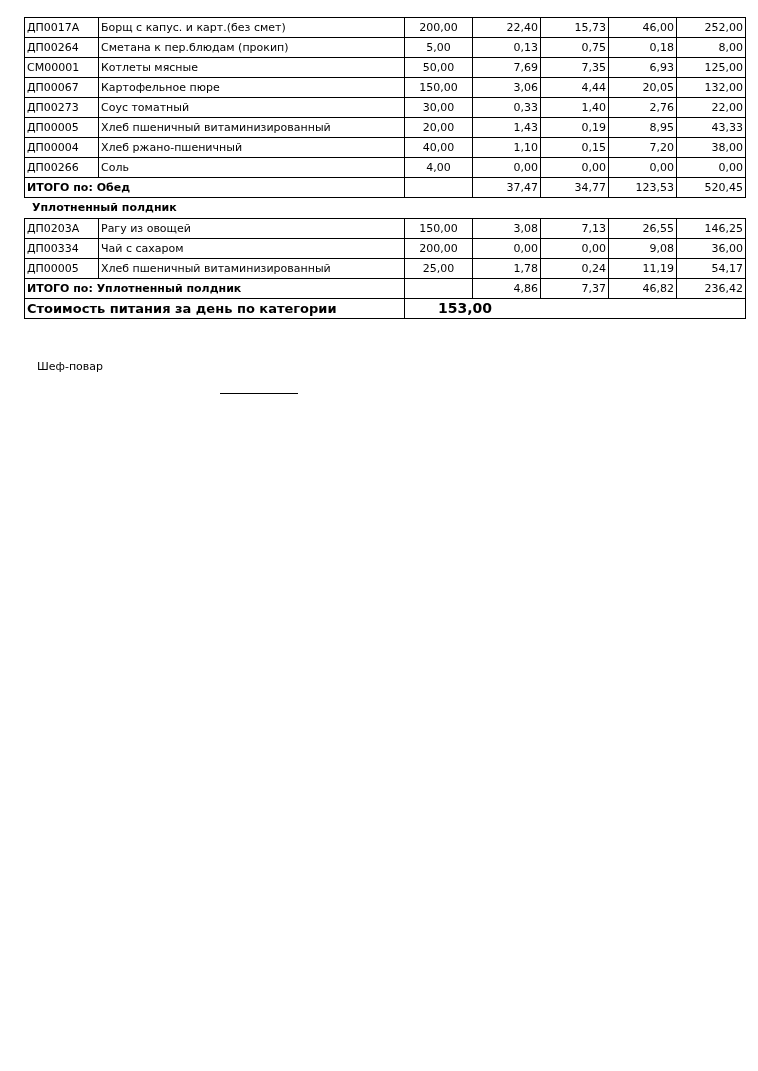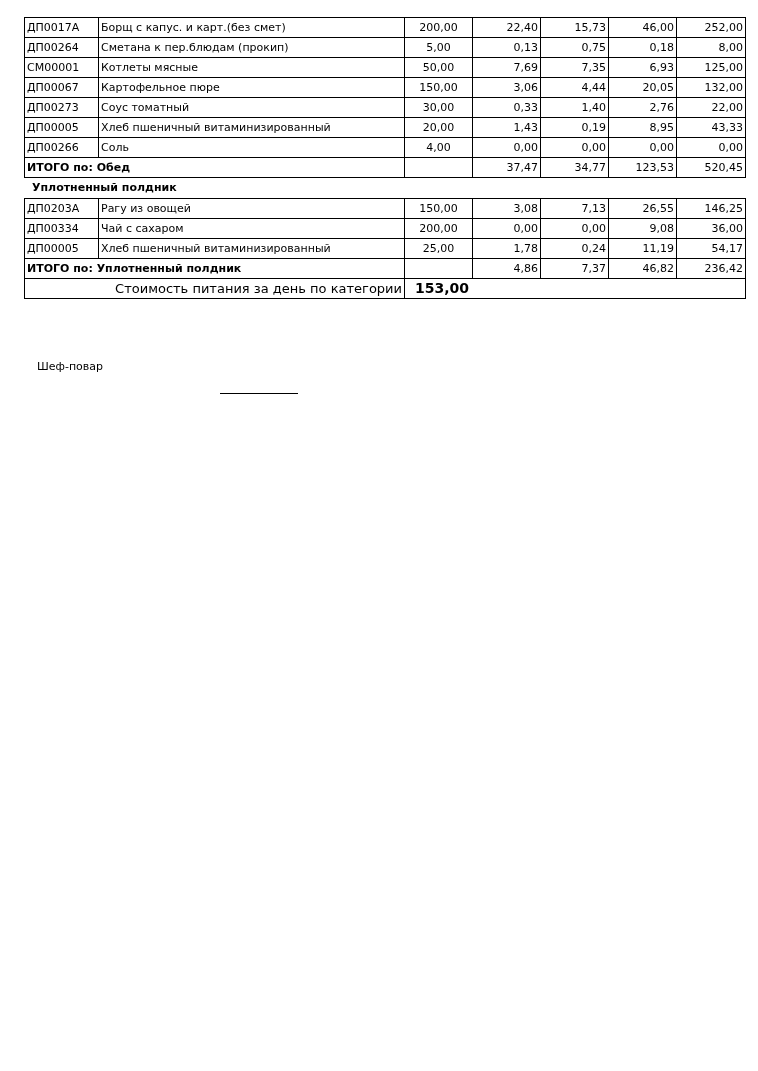--- a/index.html
+++ b/index.html
@@ -8,22 +8,22 @@
   .page { position:absolute; left:24px; top:17px; width:721px; }
   table { border-collapse:collapse; width:721px; table-layout:fixed; }
   td { border:1px solid #000; font-size:11px; height:19px; padding:0 2px;
        white-space:nowrap; overflow:hidden; vertical-align:middle; line-height:19px; }
   td.num { text-align:right; }
   td.ctr { text-align:center; }
   tr.total td { font-weight:bold; }
   tr.total td.num { font-weight:normal; }
   .section-title { font-weight:bold; font-size:11px; height:20px; line-height:20px; padding-left:8px; }
   tr.grand td { height:19px; }
-  .grand-label { font-weight:normal; font-size:13px;text-align:right; }
-  .grand-value { font-weight:bold; font-size:14px; padding-left:10px; }
+  .grand-label { font-weight:bold; font-size:13px; }
+  .grand-value { font-weight:bold; font-size:14px; padding-left:33px; }
   .sign { position:absolute; top:360px; left:37px; font-size:11px; }
   .sign-line { position:absolute; top:393px; left:220px; width:78px; border-bottom:1px solid #000; }
 </style>
 </head>
 <body>
 
 <div class="page">
   <table>
     <colgroup>
       <col style="width:74px">
@@ -81,20 +81,29 @@
         <td class="num">22,00</td>
       </tr>
       <tr>
         <td>ДП00005</td>
         <td>Хлеб пшеничный витаминизированный</td>
         <td class="ctr">20,00</td>
         <td class="num">1,43</td>
         <td class="num">0,19</td>
         <td class="num">8,95</td>
         <td class="num">43,33</td>
+      </tr>
+      <tr>
+        <td>ДП00004</td>
+        <td>Хлеб ржано-пшеничный</td>
+        <td class="ctr">40,00</td>
+        <td class="num">1,10</td>
+        <td class="num">0,15</td>
+        <td class="num">7,20</td>
+        <td class="num">38,00</td>
       </tr>
       <tr>
         <td>ДП00266</td>
         <td>Соль</td>
         <td class="ctr">4,00</td>
         <td class="num">0,00</td>
         <td class="num">0,00</td>
         <td class="num">0,00</td>
         <td class="num">0,00</td>
       </tr>

